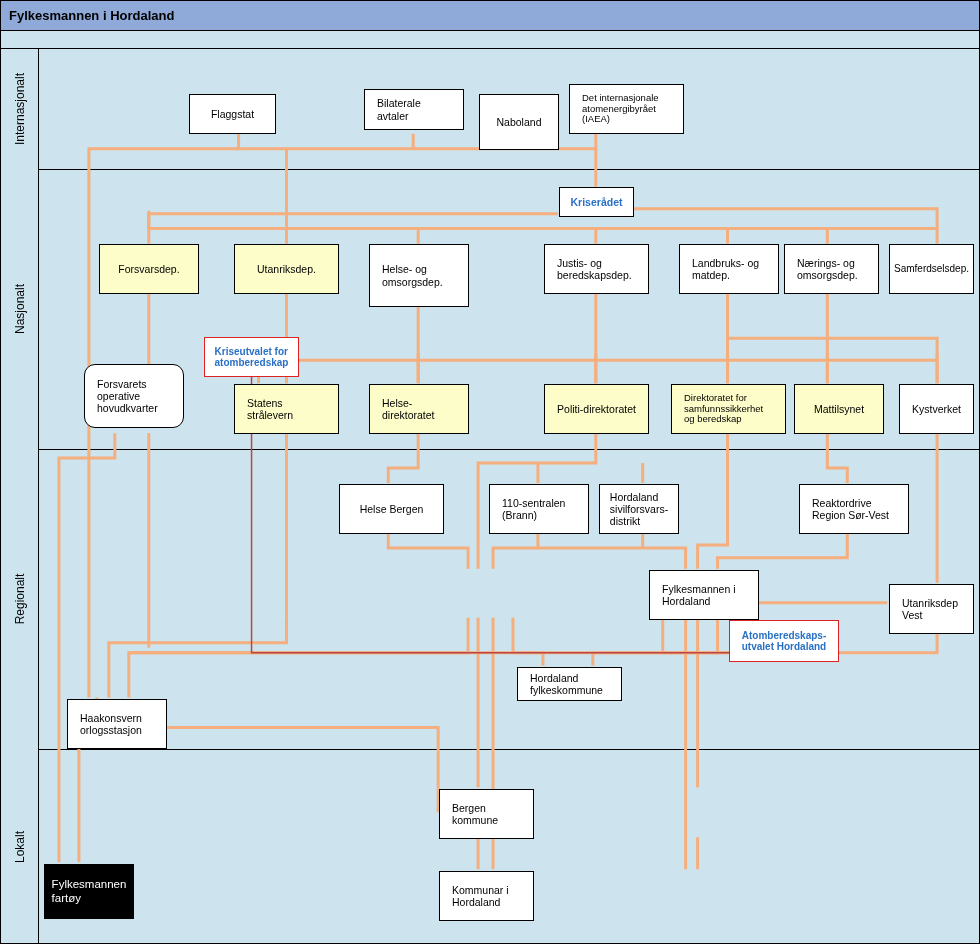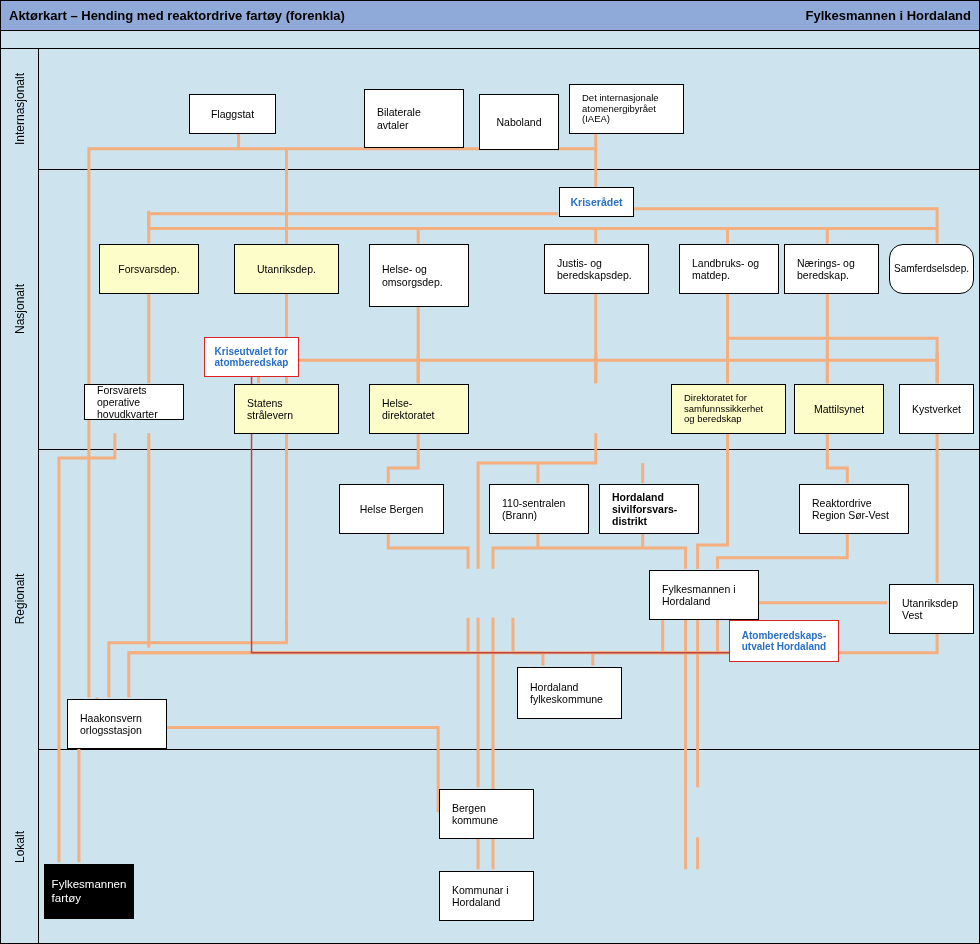--- a/index.html
+++ b/index.html
@@ -18,21 +18,20 @@
   .box.yellow { background: #fdfdc9; }
   .box.black { background: #000; color: #fff; border-color: #000; font-size: 11.5px; }
   .box.red-border { border: 1px solid #d22; color: #2970c6; font-weight: bold; }
   .box.blue-text { color: #2970c6; font-weight: bold; }
 </style>
 </head>
 <body>
 
 <div class="frame">
   <div class="header">
-    <span>Aktørkart – Hending med reaktordrive fartøy (forenkla)</span>
     <span>Fylkesmannen i Hordaland</span>
   </div>
   <div class="subheader"></div>
 
   <div class="content">
 
     <div class="label-col">
       <div class="label-cell" style="top:0; height:120px;">
           <span>Internasjonalt</span>
         </div>
@@ -130,21 +129,21 @@
           <path d="M90 605 L716 605"></path>
         </g>
         <g stroke="#b94646" stroke-width="1.5" fill="none">
           <path d="M213 312 L213 605 L745 605 L745 584"></path>
         </g>
       </svg>
 
       <div class="box" style="left:150px; top:45px; width:87px; height:40px;">
           <span>Flaggstat</span>
         </div>
-      <div class="box" style="left:325px; top:40px; width:100px; height:59px;">
+      <div class="box" style="left:325px; top:40px; width:100px; height:41px;">
           <span>Bilaterale avtaler</span>
         </div>
       <div class="box" style="left:440px; top:45px; width:80px; height:56px;">
           <span>Naboland</span>
         </div>
       <div class="box" style="left:530px; top:35px; width:115px; height:50px; font-size:9.5px;">
           <span>Det internasjonale atomenergibyrået (IAEA)</span>
         </div>
 
       <div class="box blue-text" style="left:520px; top:138px; width:75px; height:30px;">
@@ -160,71 +159,74 @@
       <div class="box" style="left:330px; top:195px; width:100px; height:63px;">
           <span>Helse- og omsorgsdep.</span>
         </div>
       <div class="box" style="left:505px; top:195px; width:105px; height:50px;">
           <span>Justis- og beredskapsdep.</span>
         </div>
       <div class="box" style="left:640px; top:195px; width:100px; height:50px;">
           <span>Landbruks- og matdep.</span>
         </div>
       <div class="box" style="left:745px; top:195px; width:95px; height:50px;">
-          <span>Nærings- og beredskap.</span>
-        </div>
-      <div class="box" style="left:850px; top:195px; width:85px; height:50px; font-size:10px;border-radius:14px;">
+          <span>Nærings- og omsorgsdep.</span>
+        </div>
+      <div class="box" style="left:850px; top:195px; width:85px; height:50px; font-size:10px;">
           <span>Samferdselsdep.</span>
         </div>
 
       <div class="box red-border" style="left:165px; top:288px; width:95px; height:40px; font-size:10px;">
           <span>Kriseutvalet for atomberedskap</span>
         </div>
-      <div class="box" style="left:45px; top:335px; width:100px; height:36px;">
+      <div class="box" style="left:45px; top:315px; width:100px; height:64px;border-radius:11px;">
           <span>Forsvarets operative hovudkvarter</span>
         </div>
       <div class="box yellow" style="left:195px; top:335px; width:105px; height:50px;">
           <span>Statens strålevern</span>
         </div>
       <div class="box yellow" style="left:330px; top:335px; width:100px; height:50px;">
           <span>Helse-direktoratet</span>
         </div>
+      <div class="box yellow" style="left:505px; top:335px; width:105px; height:50px;">
+          <span>Politi-direktoratet</span>
+        </div>
       <div class="box yellow" style="left:632px; top:335px; width:115px; height:50px; font-size:9.5px;">
           <span>Direktoratet for samfunnssikkerhet og beredskap</span>
         </div>
       <div class="box yellow" style="left:755px; top:335px; width:90px; height:50px;">
           <span>Mattilsynet</span>
         </div>
       <div class="box" style="left:860px; top:335px; width:75px; height:50px;">
           <span>Kystverket</span>
         </div>
 
       <div class="box" style="left:300px; top:435px; width:105px; height:50px;">
           <span>Helse Bergen</span>
         </div>
       <div class="box" style="left:450px; top:435px; width:100px; height:50px;">
           <span>110-sentralen (Brann)</span>
         </div>
-      <div class="box" style="left:560px; top:435px; width:100px; height:50px;font-weight:bold;">
+      <div class="box" style="left:560px; top:435px; width:80px; height:50px;">
           <span>Hordaland sivilforsvars-distrikt</span>
         </div>
       <div class="box" style="left:760px; top:435px; width:110px; height:50px;">
           <span>Reaktordrive Region Sør-Vest</span>
         </div>
 
       <div class="box" style="left:610px; top:521px; width:110px; height:50px;">
           <span>Fylkesmannen i Hordaland</span>
         </div>
       <div class="box" style="left:850px; top:535px; width:85px; height:50px;">
           <span>Utanriksdep Vest</span>
         </div>
       <div class="box red-border" style="left:690px; top:571px; width:110px; height:42px; font-size:10px;">
           <span>Atomberedskaps-utvalet Hordaland</span>
         </div>
-      <div class="box" style="left:478px; top:618px; width:105px; height:52px;">
+      <div class="box" style="left:478px; top:618px; width:105px; height:34px;">
           <span>Hordaland fylkeskommune</span>
         </div>
       <div class="box" style="left:28px; top:650px; width:100px; height:50px;">
           <span>Haakonsvern orlogsstasjon</span>
         </div>
 
       <div class="box" style="left:400px; top:740px; width:95px; height:50px;">
           <span>Bergen kommune</span>
         </div>
       <div class="box" style="left:400px; top:822px; width:95px; height:50px;">

